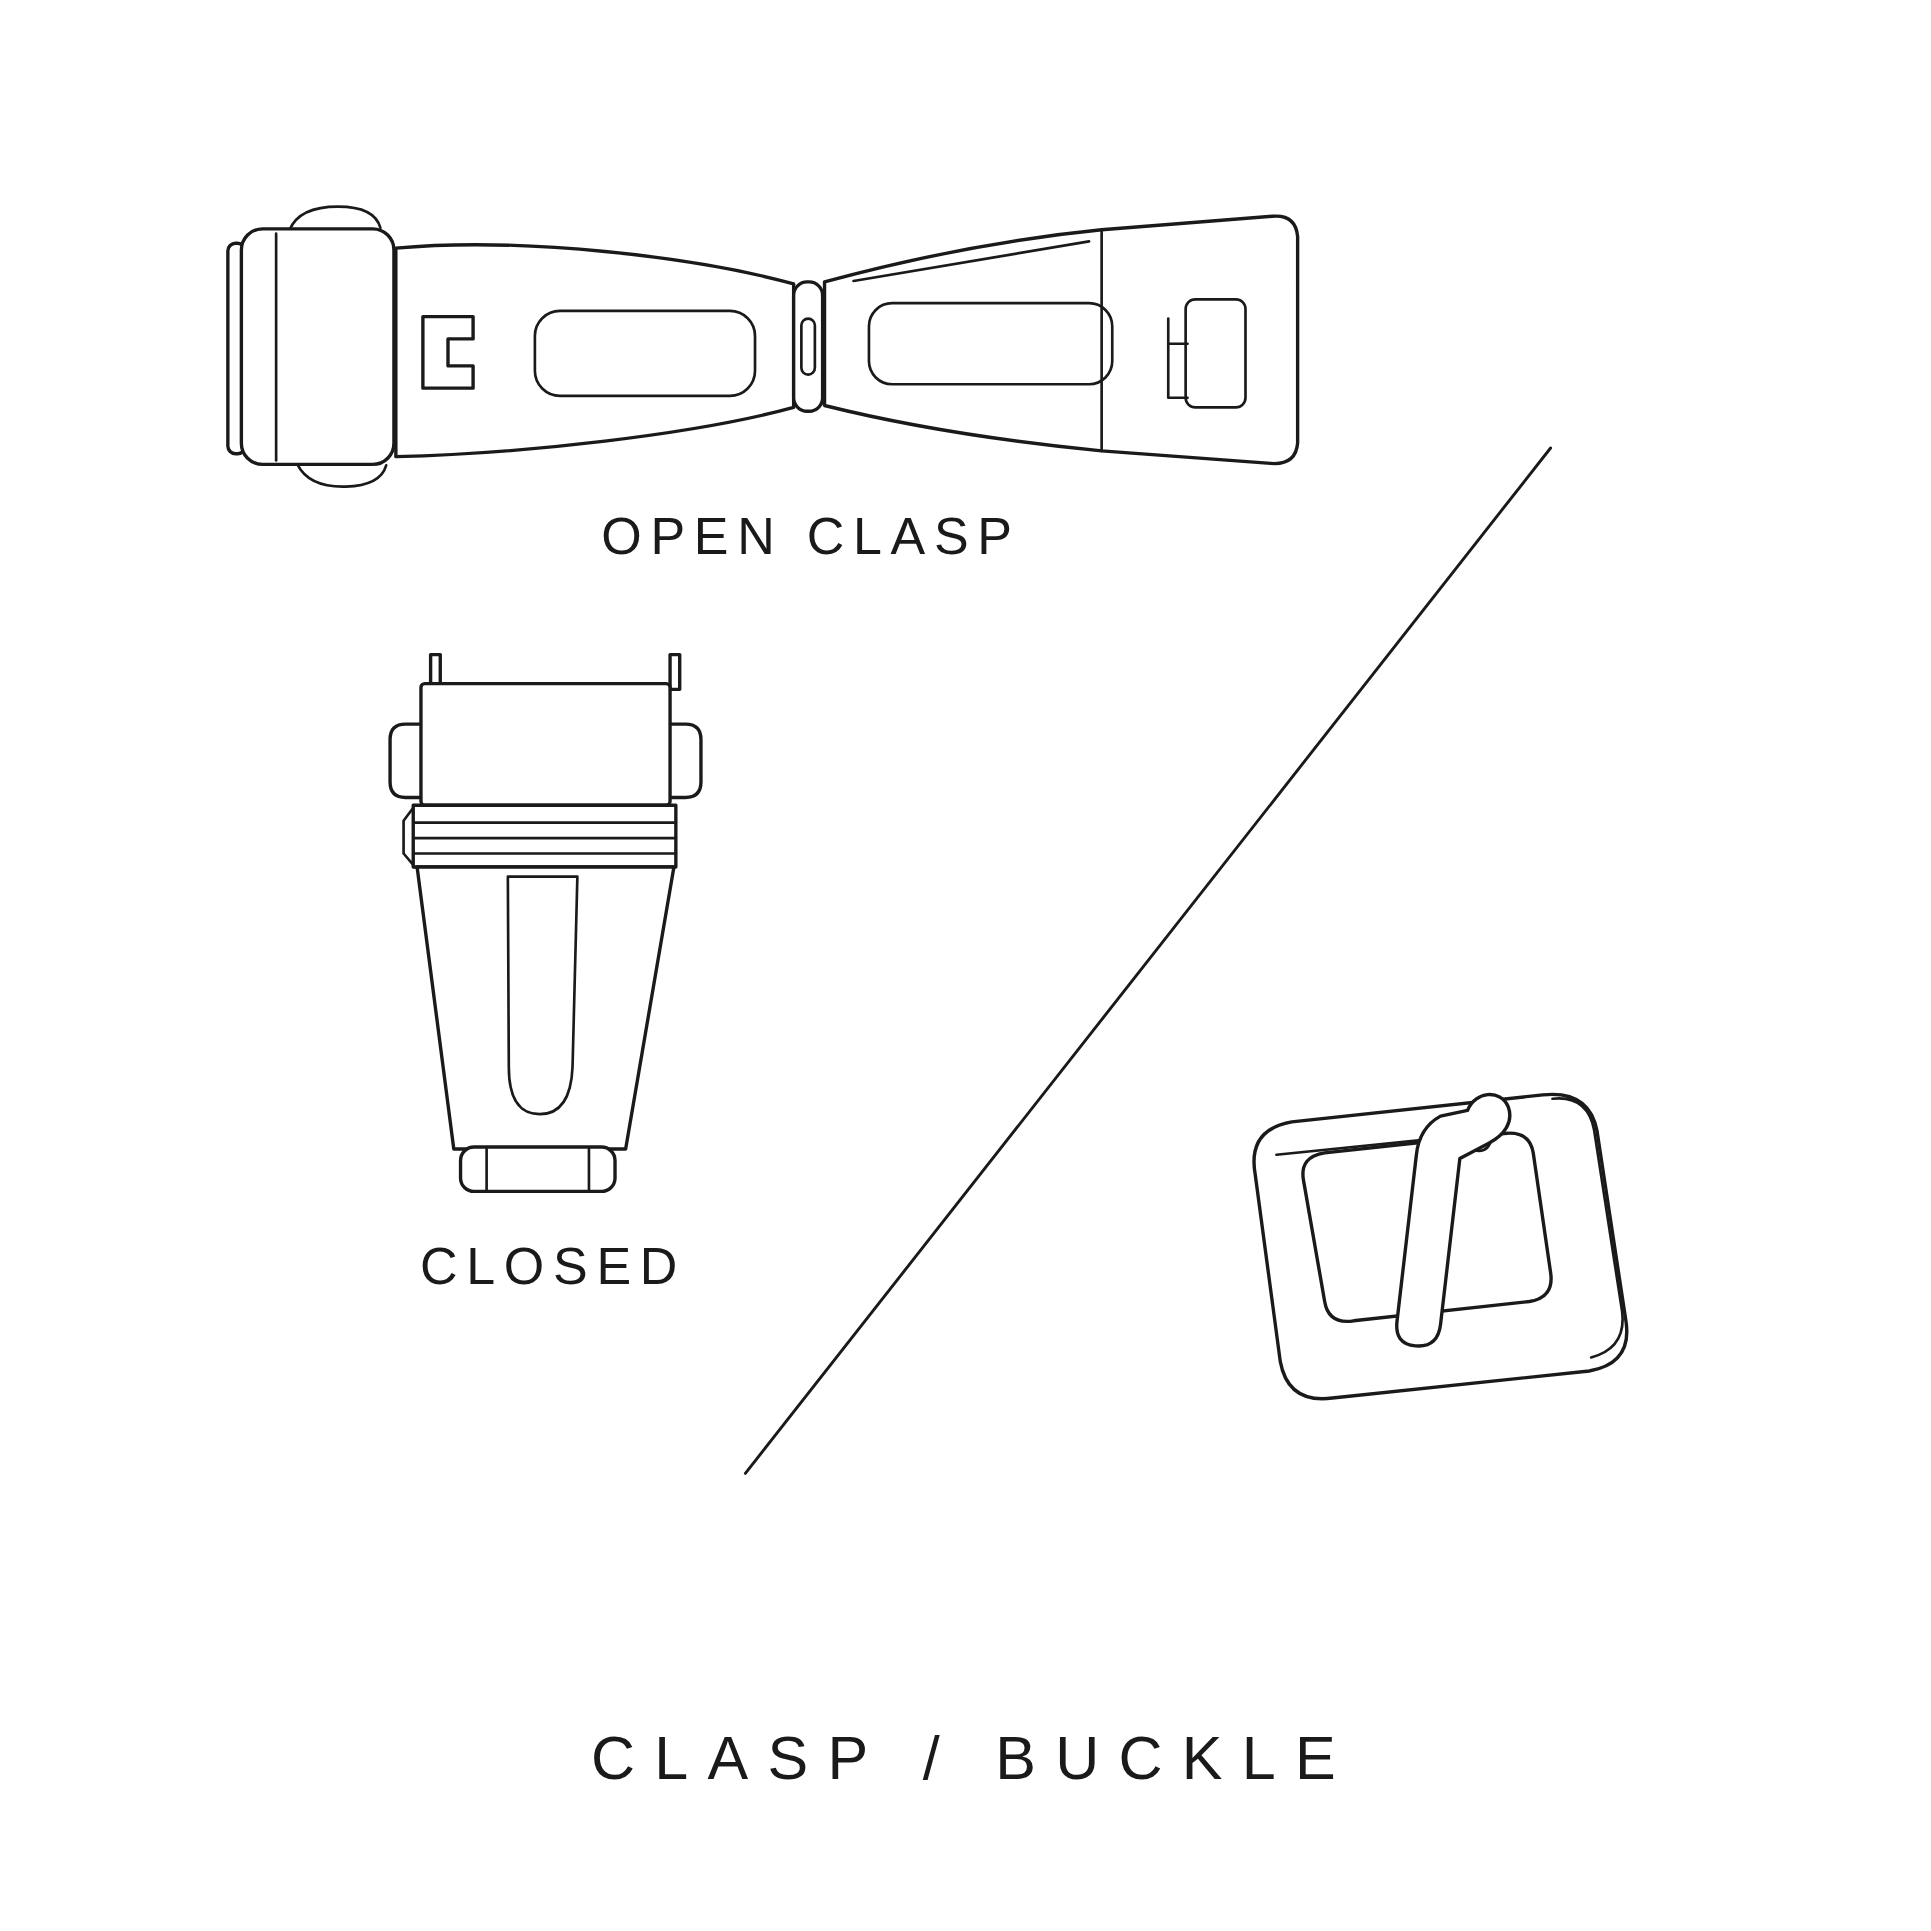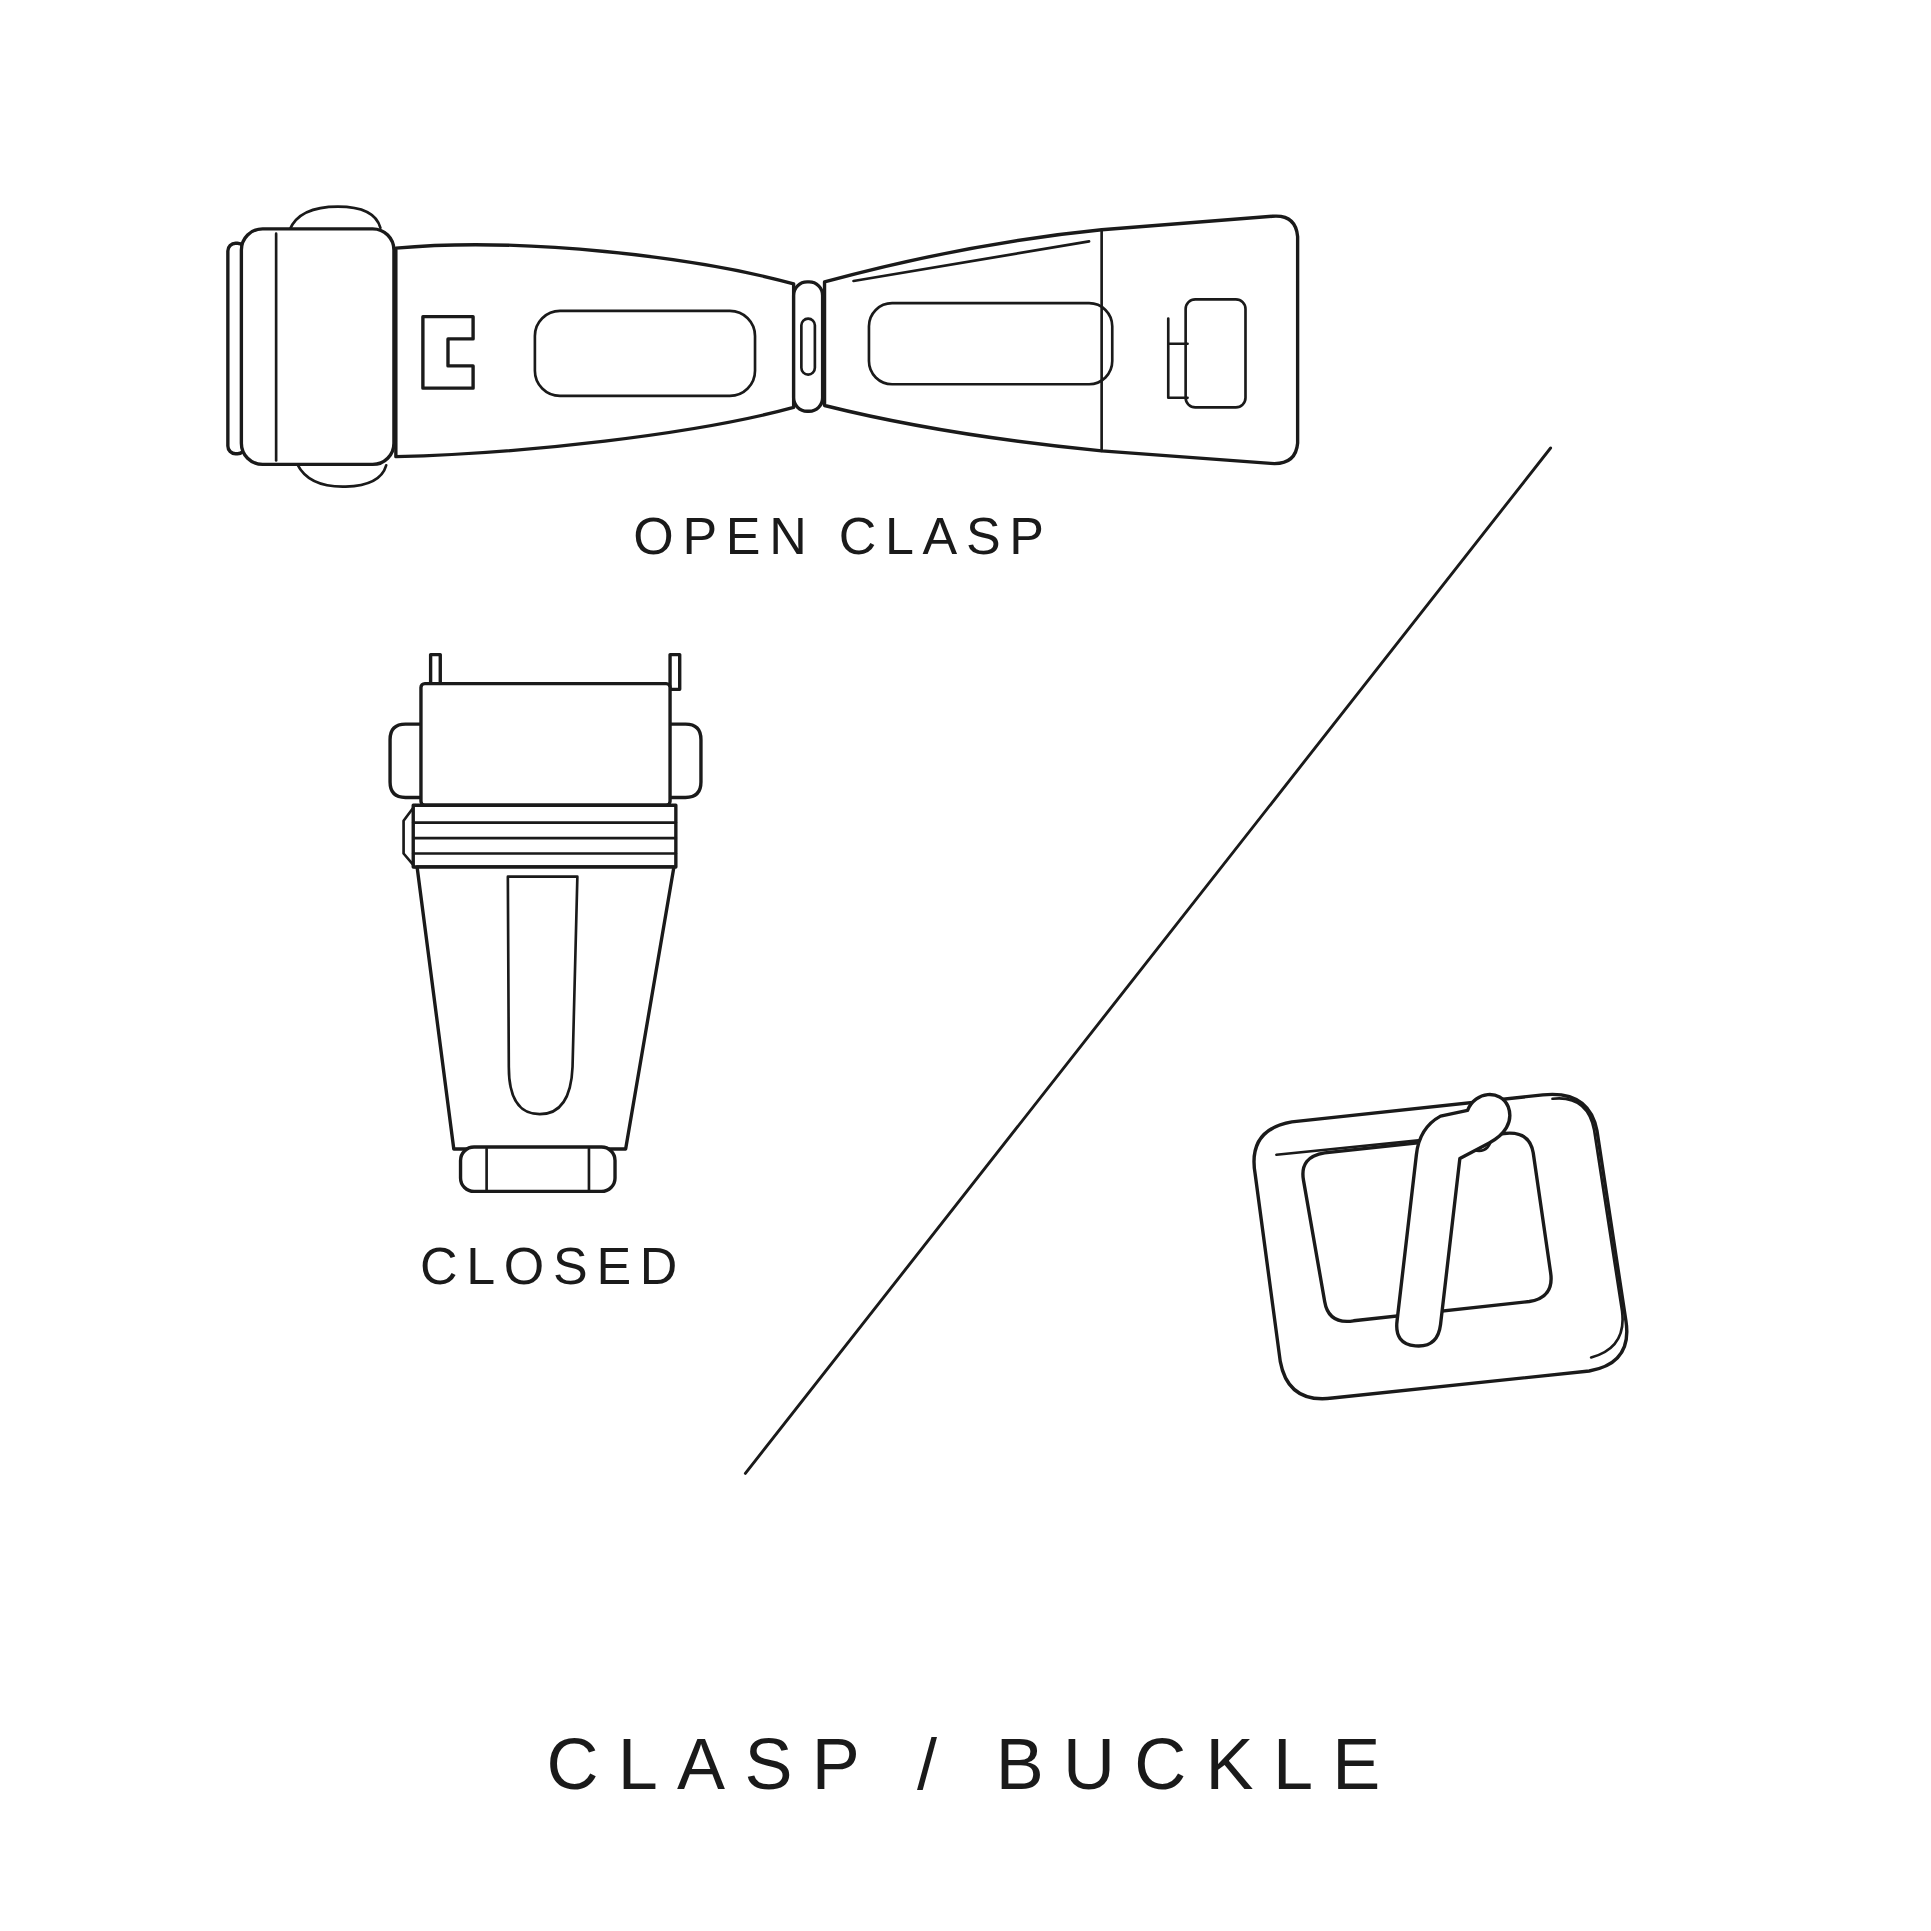--- a/index.html
+++ b/index.html
@@ -38,21 +38,21 @@
     white-space: nowrap;
     font-weight: 300;
     color: var(--line-color, #1a1a1a);
     line-height: 1;
   }
   .caption {
     font-size: 52px;
     letter-spacing: 8.7px;
   }
   .title {
-    font-size: 72px;
+    font-size: 61px;
     letter-spacing: 19.3px;
     text-align: center;
   }
 </style>
 </head>
 <body>
 
 <div class="canvas">
 
   <svg class="diagram-svg" viewBox="0 0 2000 2000" xmlns="http://www.w3.org/2000/svg">
@@ -103,20 +103,20 @@
     <g>
       <path d="M1300,1216 Q1292,1170 1338,1162 L1598,1134 Q1646,1129 1654,1171 L1684,1368 Q1691,1412 1646,1420 L1380,1448 Q1334,1454 1326,1410 Z"></path>
       <path d="M1350,1222 Q1346,1198 1372,1194 L1558,1174 Q1584,1171 1588,1194 L1606,1318 Q1610,1344 1584,1348 L1402,1368 Q1376,1372 1372,1348 Z"></path>
       <path class="detail" d="M1608,1138 Q1644,1134 1651,1170 L1680,1358 Q1685,1396 1648,1406"></path>
       <line class="detail" x1="1322" y1="1196" x2="1520" y2="1176"></line>
       <circle class="detail" cx="1532" cy="1180" r="12"></circle>
       <path d="M1520,1150 C1528,1130 1554,1128 1562,1146 C1568,1162 1558,1176 1542,1184 L1512,1200 L1492,1372 Q1489,1396 1466,1394 Q1444,1392 1447,1368 L1467,1196 Q1470,1168 1492,1156 Z"></path>
     </g>
   </svg>
 
-  <div class="label caption" style="left:843px; top:510px;">OPEN CLASP</div>
+  <div class="label caption" style="left:811px; top:510px;">OPEN CLASP</div>
 
   <div class="label caption" style="left:553px; top:1240px;">CLOSED</div>
 
   <div class="label title" style="left:973px; top:1728px;">CLASP / BUCKLE</div>
 
 </div>
 
 
 </body></html>

